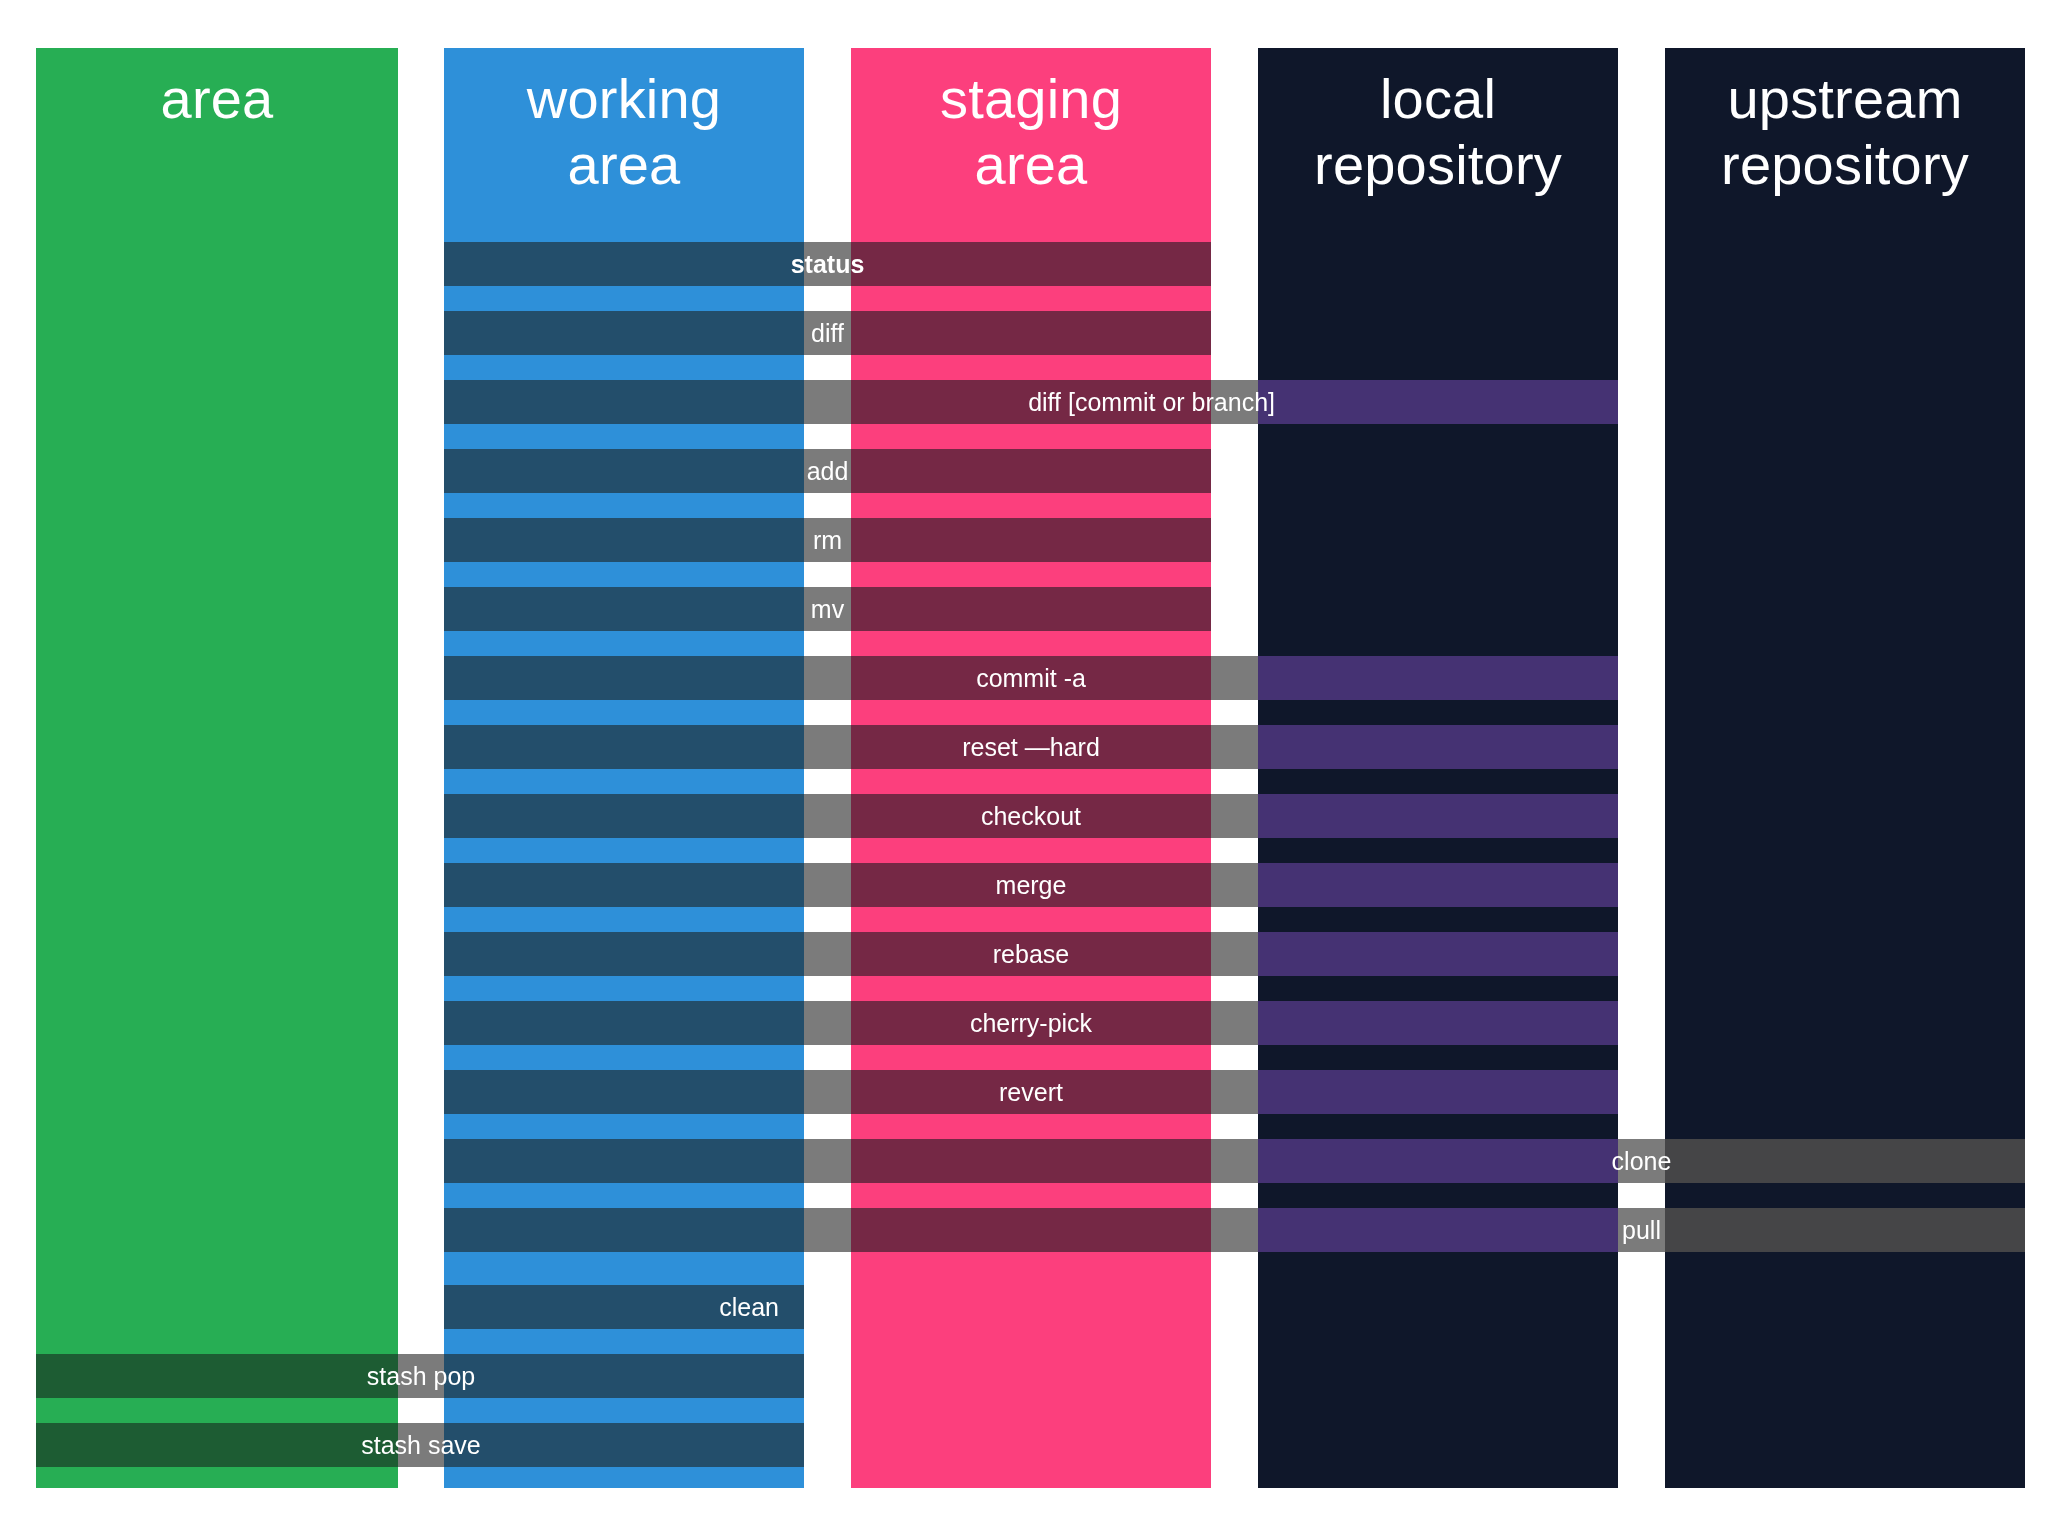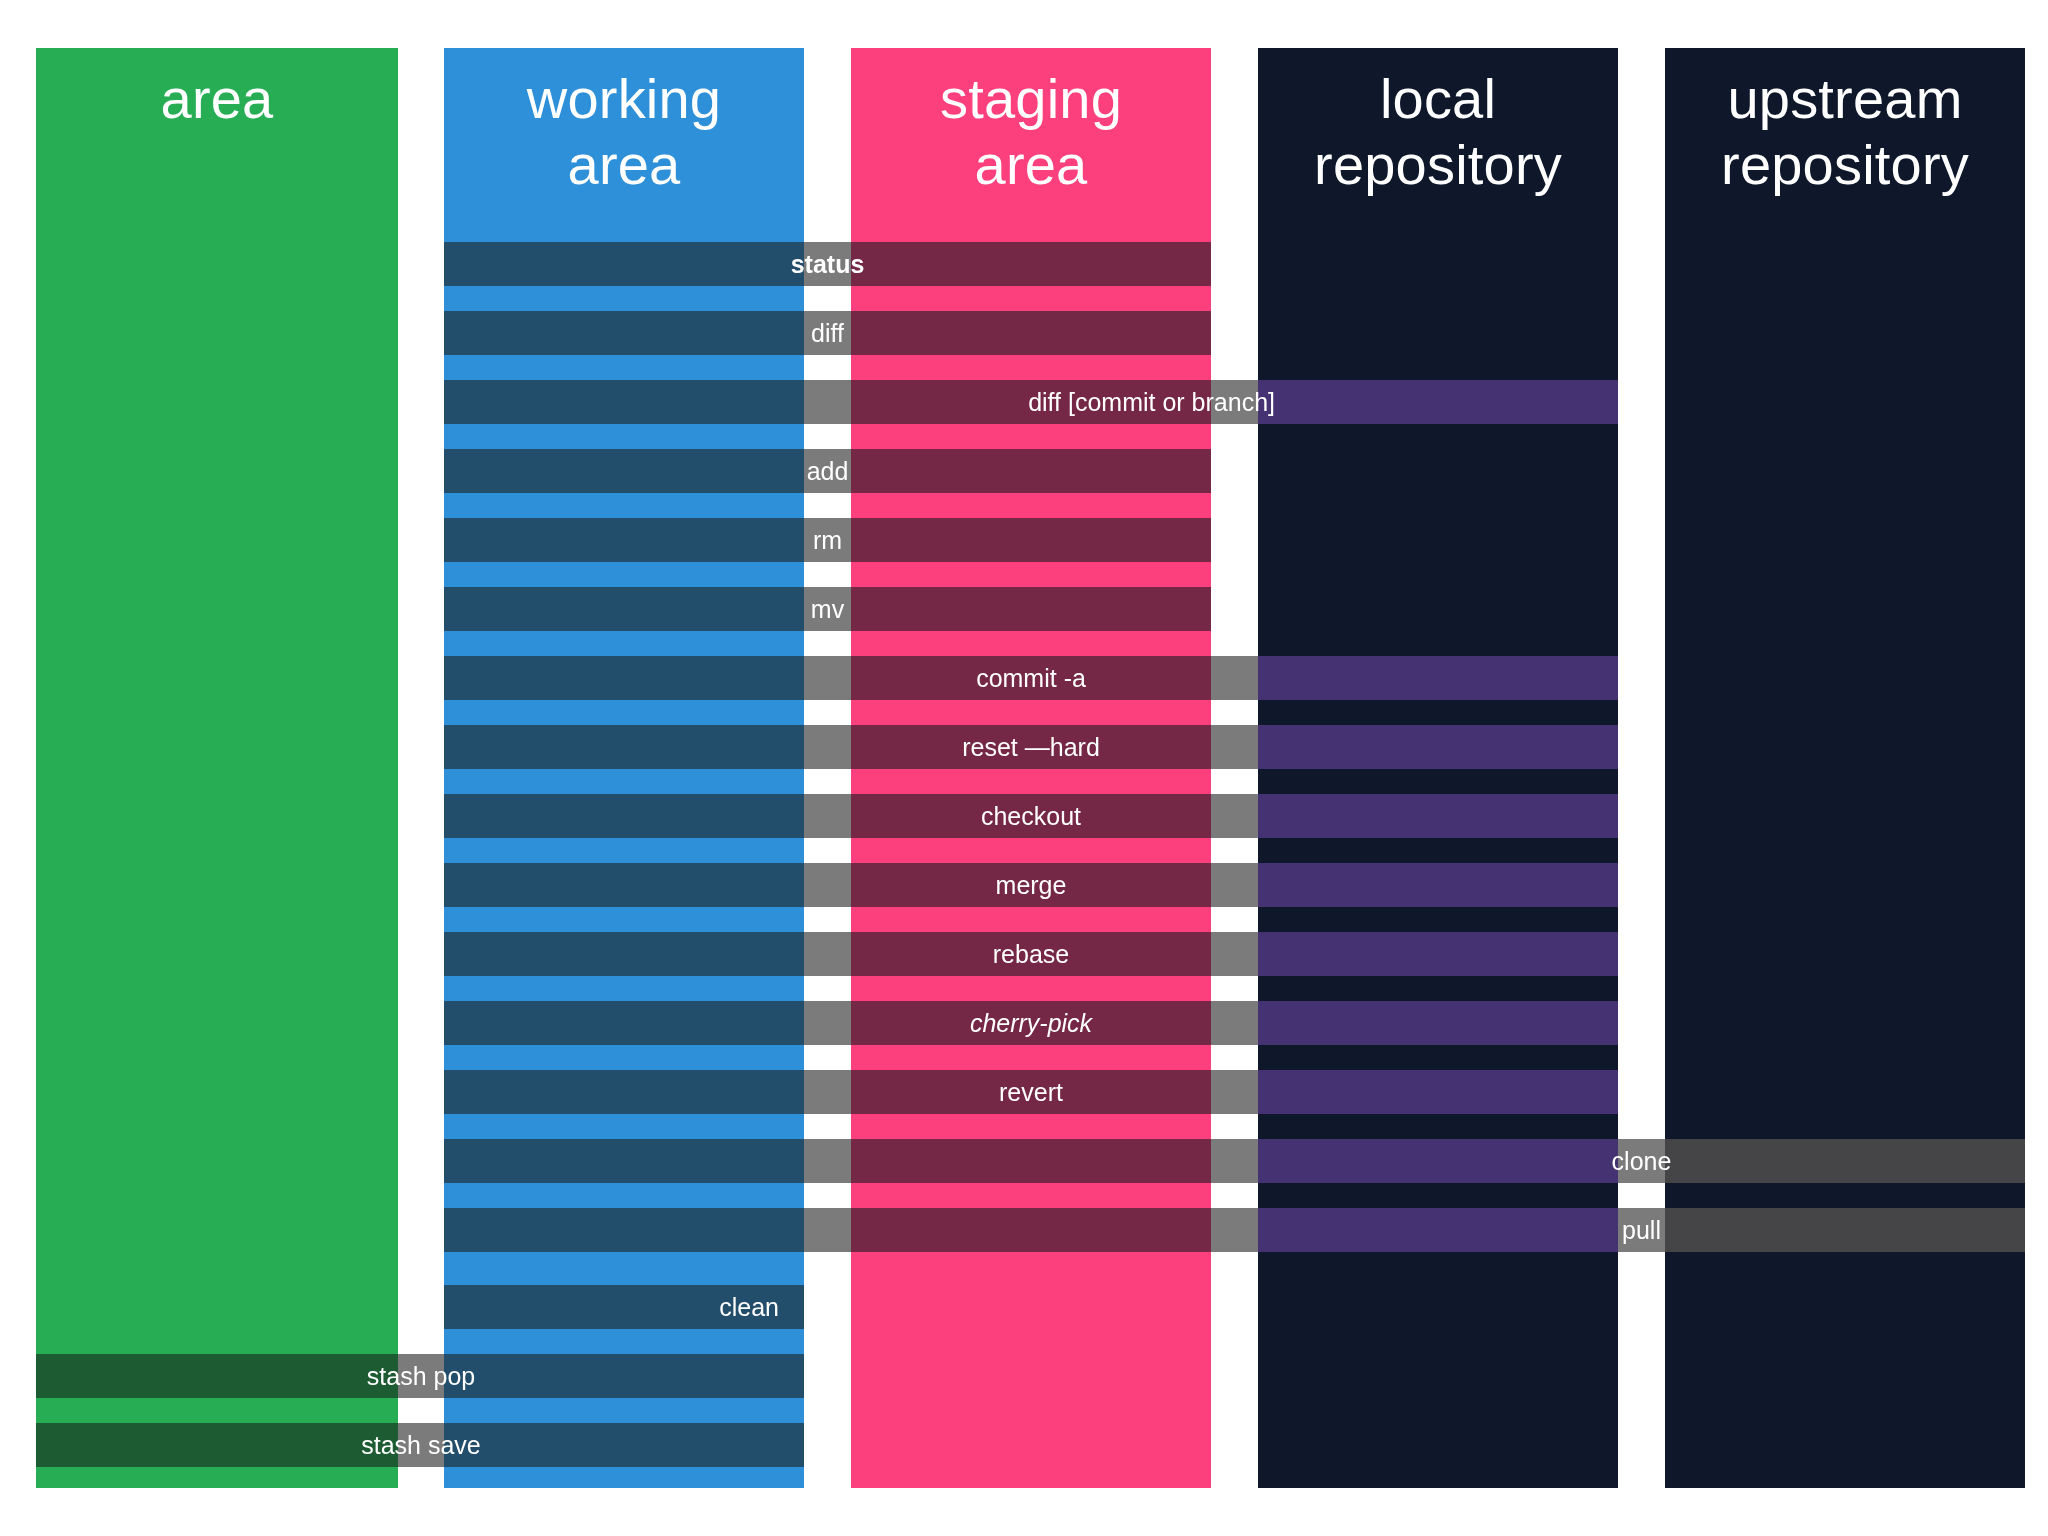--- a/index.html
+++ b/index.html
@@ -156,21 +156,21 @@
         <div class="bar-label" style="left: 851px; width: 360px;">merge</div>
       </div>
       <div class="bar" style="top: 932px; left: 0px; right: 0px; border-radius: 7px;">
         <div class="seg" style="left: 444px; width: 360px; background: rgb(35, 78, 107);"></div>
         <div class="seg" style="left: 804px; width: 47px; background: rgb(123, 123, 123);"></div>
         <div class="seg" style="left: 851px; width: 360px; background: rgb(117, 40, 69);"></div>
         <div class="seg" style="left: 1211px; width: 47px; background: rgb(123, 123, 123);"></div>
         <div class="seg" style="left: 1258px; width: 360px; background: rgb(69, 50, 115);"></div>
         <div class="bar-label" style="left: 851px; width: 360px;">rebase</div>
       </div>
-      <div class="bar" style="top: 1001px; left: 0px; right: 0px; font-style: italic;">
+      <div class="bar" style="top: 1001px; left: 0px; right: 0px;">
         <div class="seg" style="left: 444px; width: 360px; background: rgb(35, 78, 107);"></div>
         <div class="seg" style="left: 804px; width: 47px; background: rgb(123, 123, 123);"></div>
         <div class="seg" style="left: 851px; width: 360px; background: rgb(117, 40, 69);"></div>
         <div class="seg" style="left: 1211px; width: 47px; background: rgb(123, 123, 123);"></div>
         <div class="seg" style="left: 1258px; width: 360px; background: rgb(69, 50, 115);"></div>
         <div class="bar-label" style="left: 851px; width: 360px;">cherry-pick</div>
       </div>
       <div class="bar" style="top: 1070px; left: 0px; right: 0px;">
         <div class="seg" style="left: 444px; width: 360px; background: rgb(35, 78, 107);"></div>
         <div class="seg" style="left: 804px; width: 47px; background: rgb(123, 123, 123);"></div>

